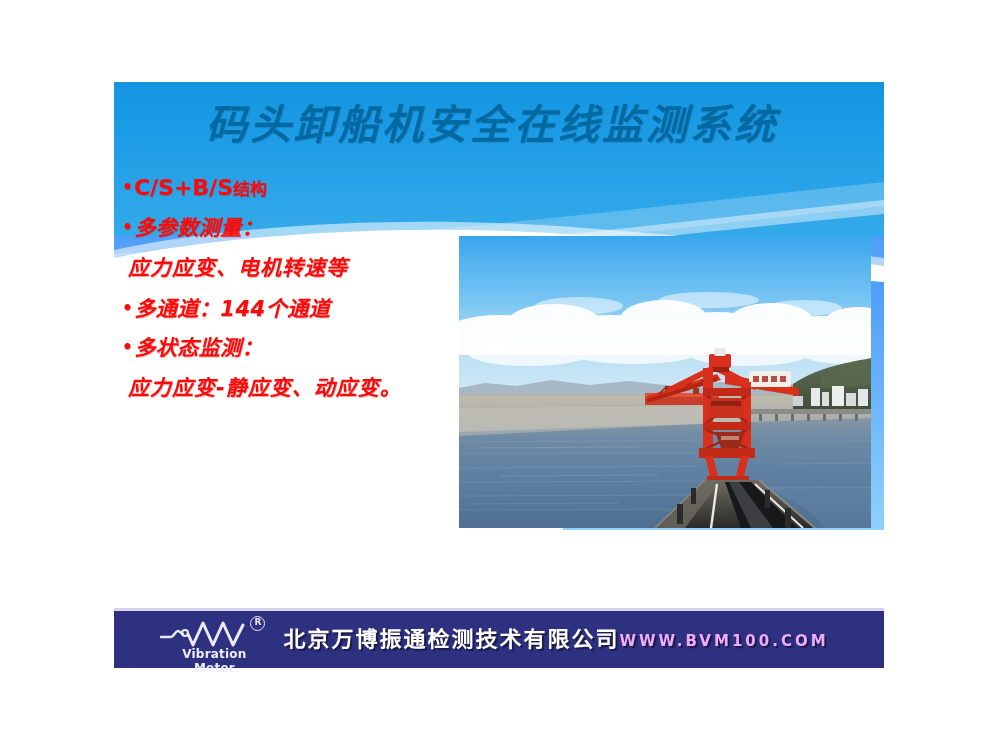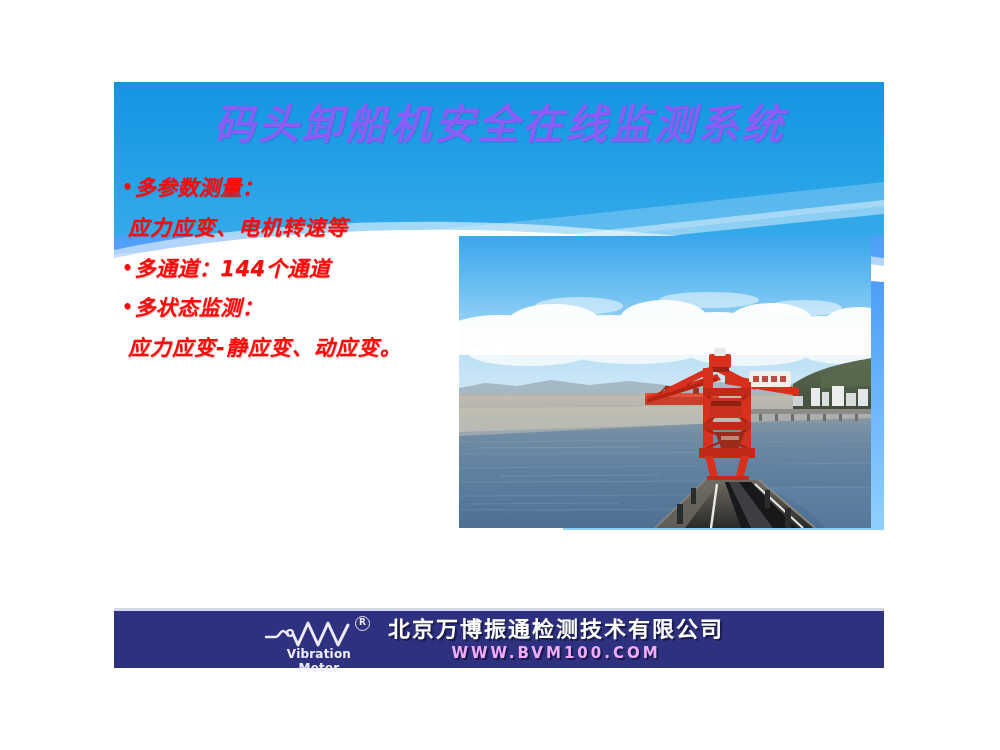--- a/index.html
+++ b/index.html
@@ -54,25 +54,25 @@
   .swoosh-white {
     position: absolute;
     left: 0; top: 0;
     width: 770px; height: 448px;
   }
   .swoosh-white svg { display: block; }
 
   
   .slide-title {
     position: absolute;
-    left: 130px;
+    left: 122px;
     top: 96px;
     width: 740px;
     text-align: center;
-    color: #8b5cf6;
+    color: #0369a1;
     font-family: "DejaVu Sans", "Liberation Sans", sans-serif;
     font-size: 41px;
     font-weight: bold;
     font-style: italic;
     letter-spacing: 3px;
     line-height: 58px;
     white-space: nowrap;
     text-shadow: 1px 1px 0 rgba(30,120,190,0.55);
   }
 
@@ -183,22 +183,21 @@
     width: 102px;
     text-align: center;
     color: #efeef8;
     font-size: 12px;
     font-weight: bold;
     letter-spacing: 0.2px;
     font-family: "DejaVu Sans", "Liberation Sans", sans-serif;
   }
   .footer-text {
     display: flex;
-    flex-direction: column;
-    align-items: center;
+    flex-direction: row;
     line-height: 1;
   }
   .company-cn {
     color: #ffffff;
     font-size: 22px;
     font-weight: bold;
     letter-spacing: 2px;
     font-family: "DejaVu Sans", "Liberation Sans", sans-serif;
     text-shadow: 2px 2px 1px rgba(0,0,0,0.45);
   }
@@ -248,20 +247,23 @@
         <path d="M104,44 C180,36 300,40 425,50 L425,298 L104,298 Z" fill="url(#lowBlue)"></path>
       </svg>
     </div>
 
   </div>
 
   <div class="slide-title">码头卸船机安全在线监测系统</div>
 
   <div class="body-text">
 
+    <div class="line lvl1 latin">
+      <span class="bullet">•</span><span>C/S+B/S</span><span class="cn">结构</span>
+    </div>
 
     <div class="line lvl1">
       <span class="bullet">•</span><span>多参数测量：</span>
     </div>
 
 
     <div class="line lvl2">
       <span>应力应变、电机转速等</span>
     </div>
 

